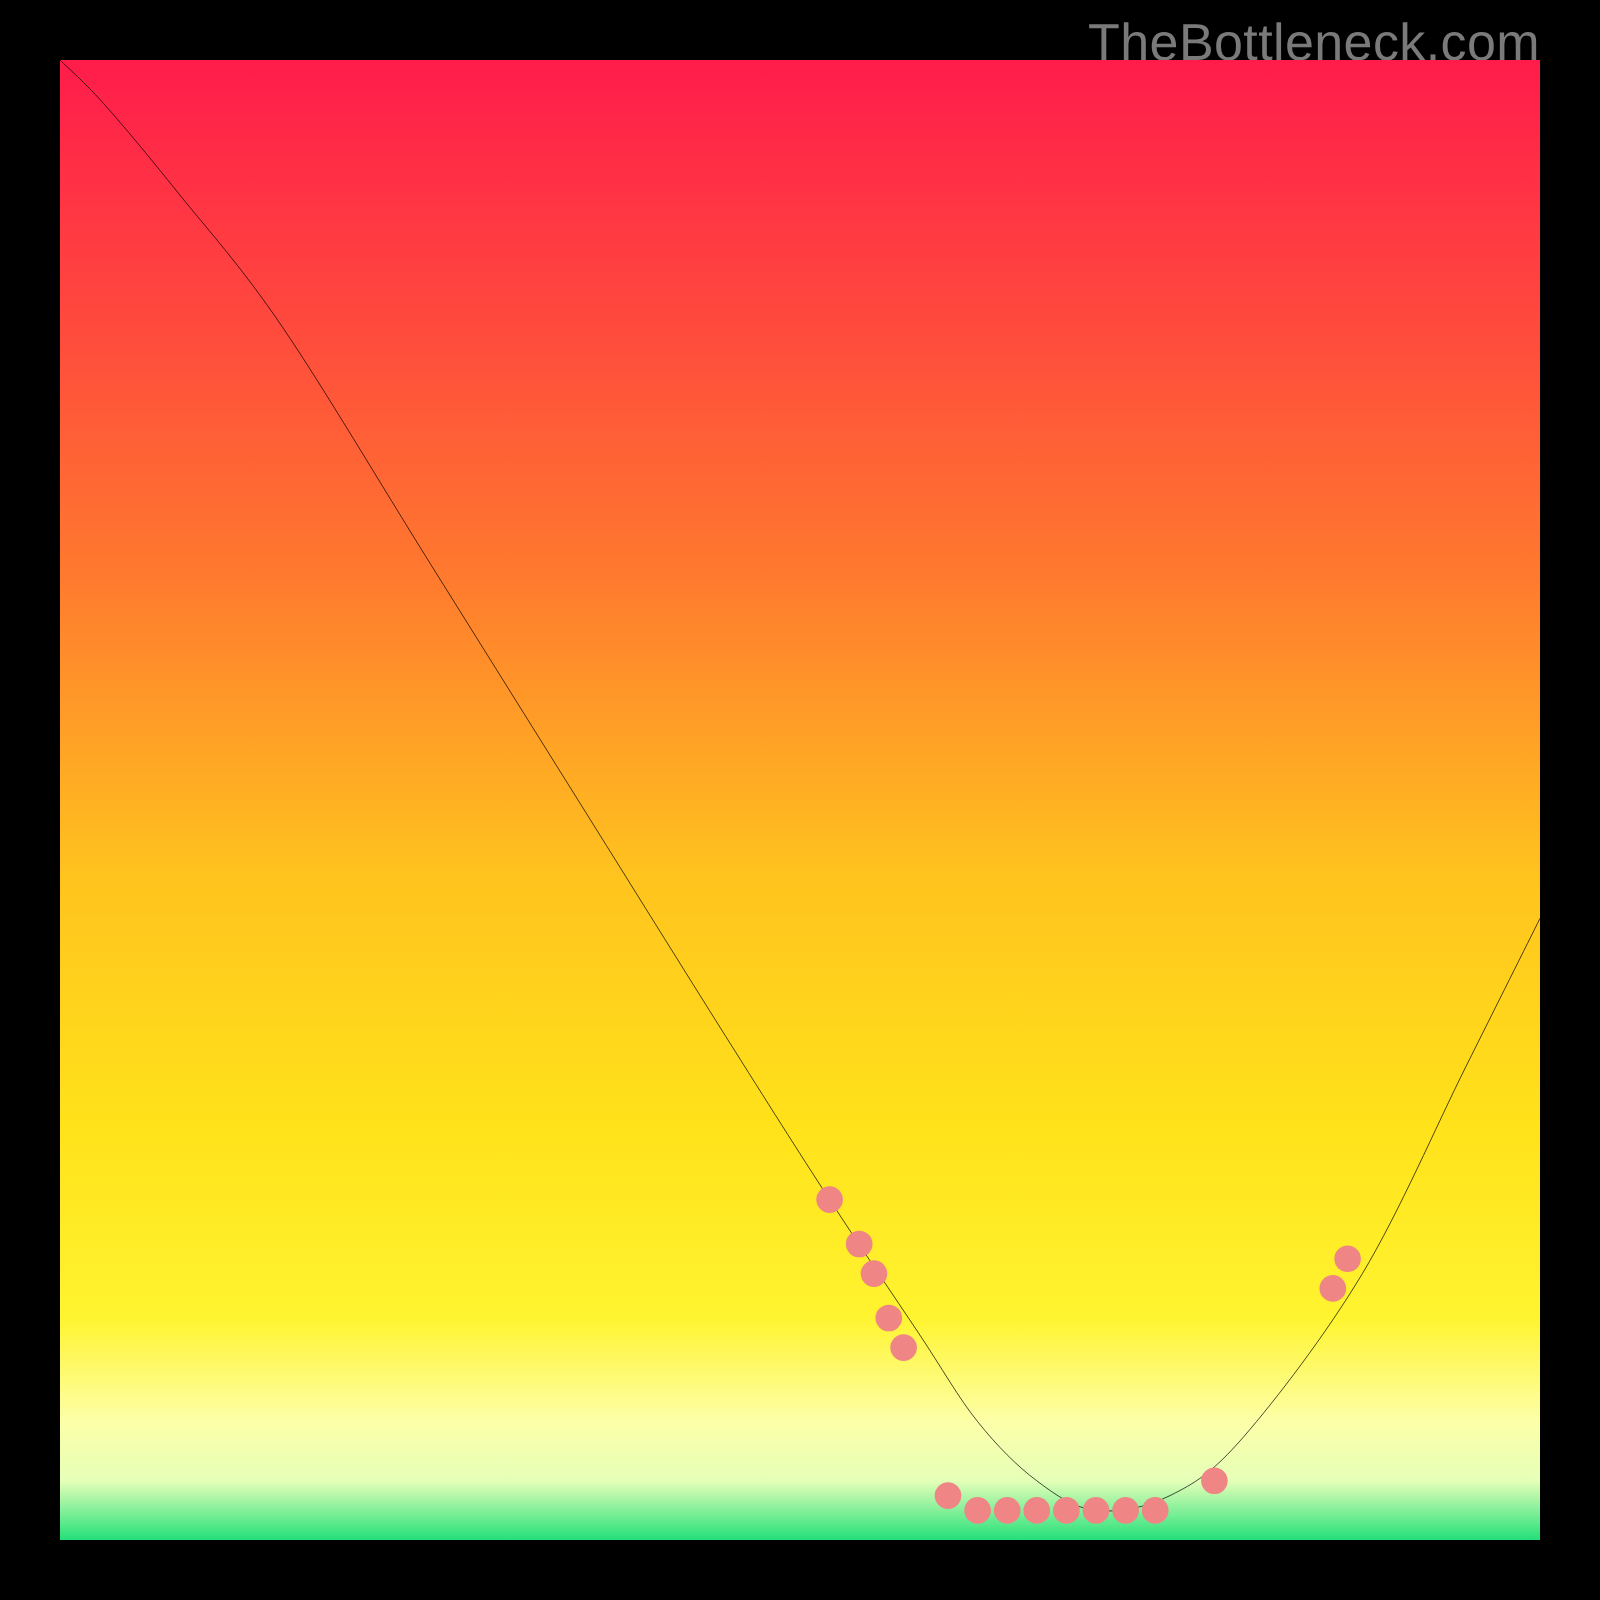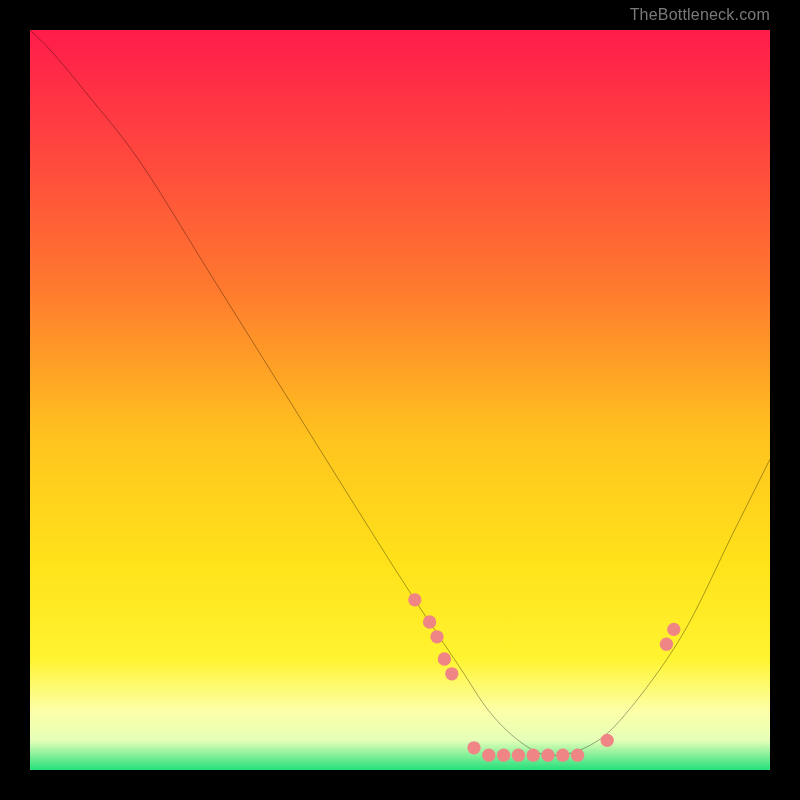--- a/index.html
+++ b/index.html
@@ -47,21 +47,21 @@
     position: absolute;
     left: 0; top: 0;
     width: 100%;
     height: 100%;
   }
   .watermark {
     position: absolute;
     top: 6px;
     right: 30px;
     color: #7a7a7a;
-    font-size: 16px;
+    font-size: 26px;
     font-weight: 500;
     letter-spacing: 0.2px;
   }
 </style>
 </head>
 <body>
 
 <div class="frame">
 
   <div class="watermark">TheBottleneck.com</div>

